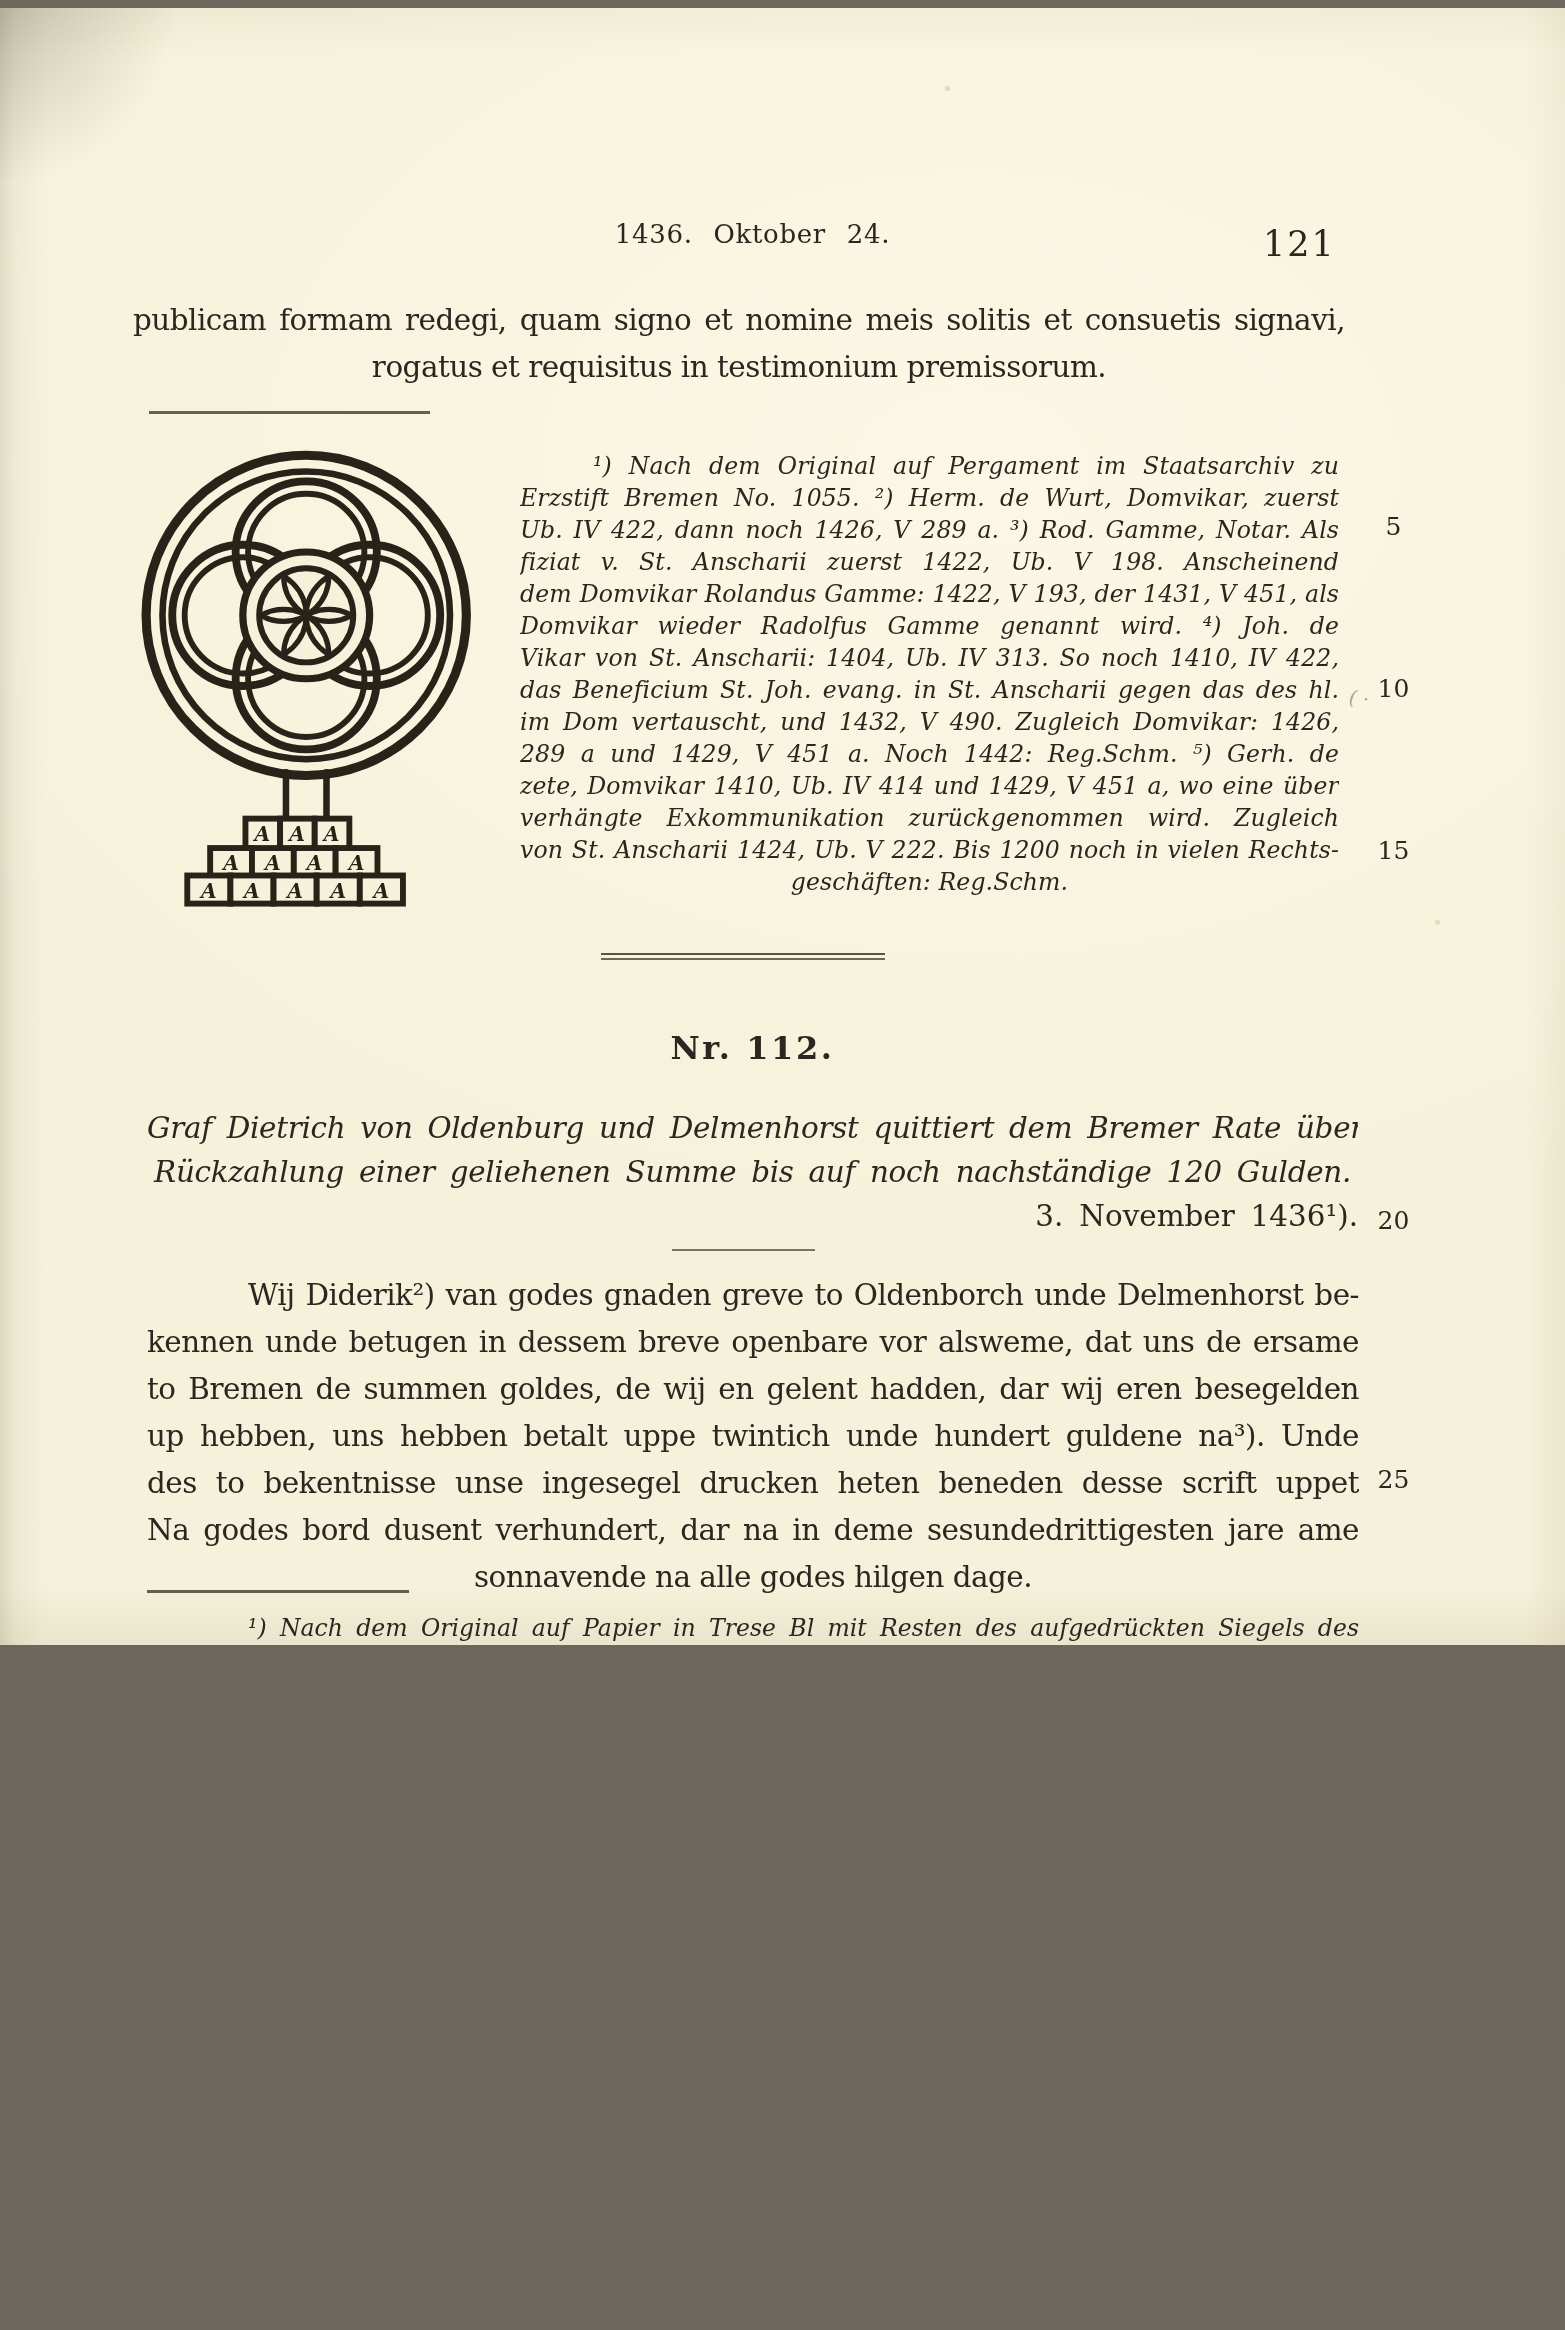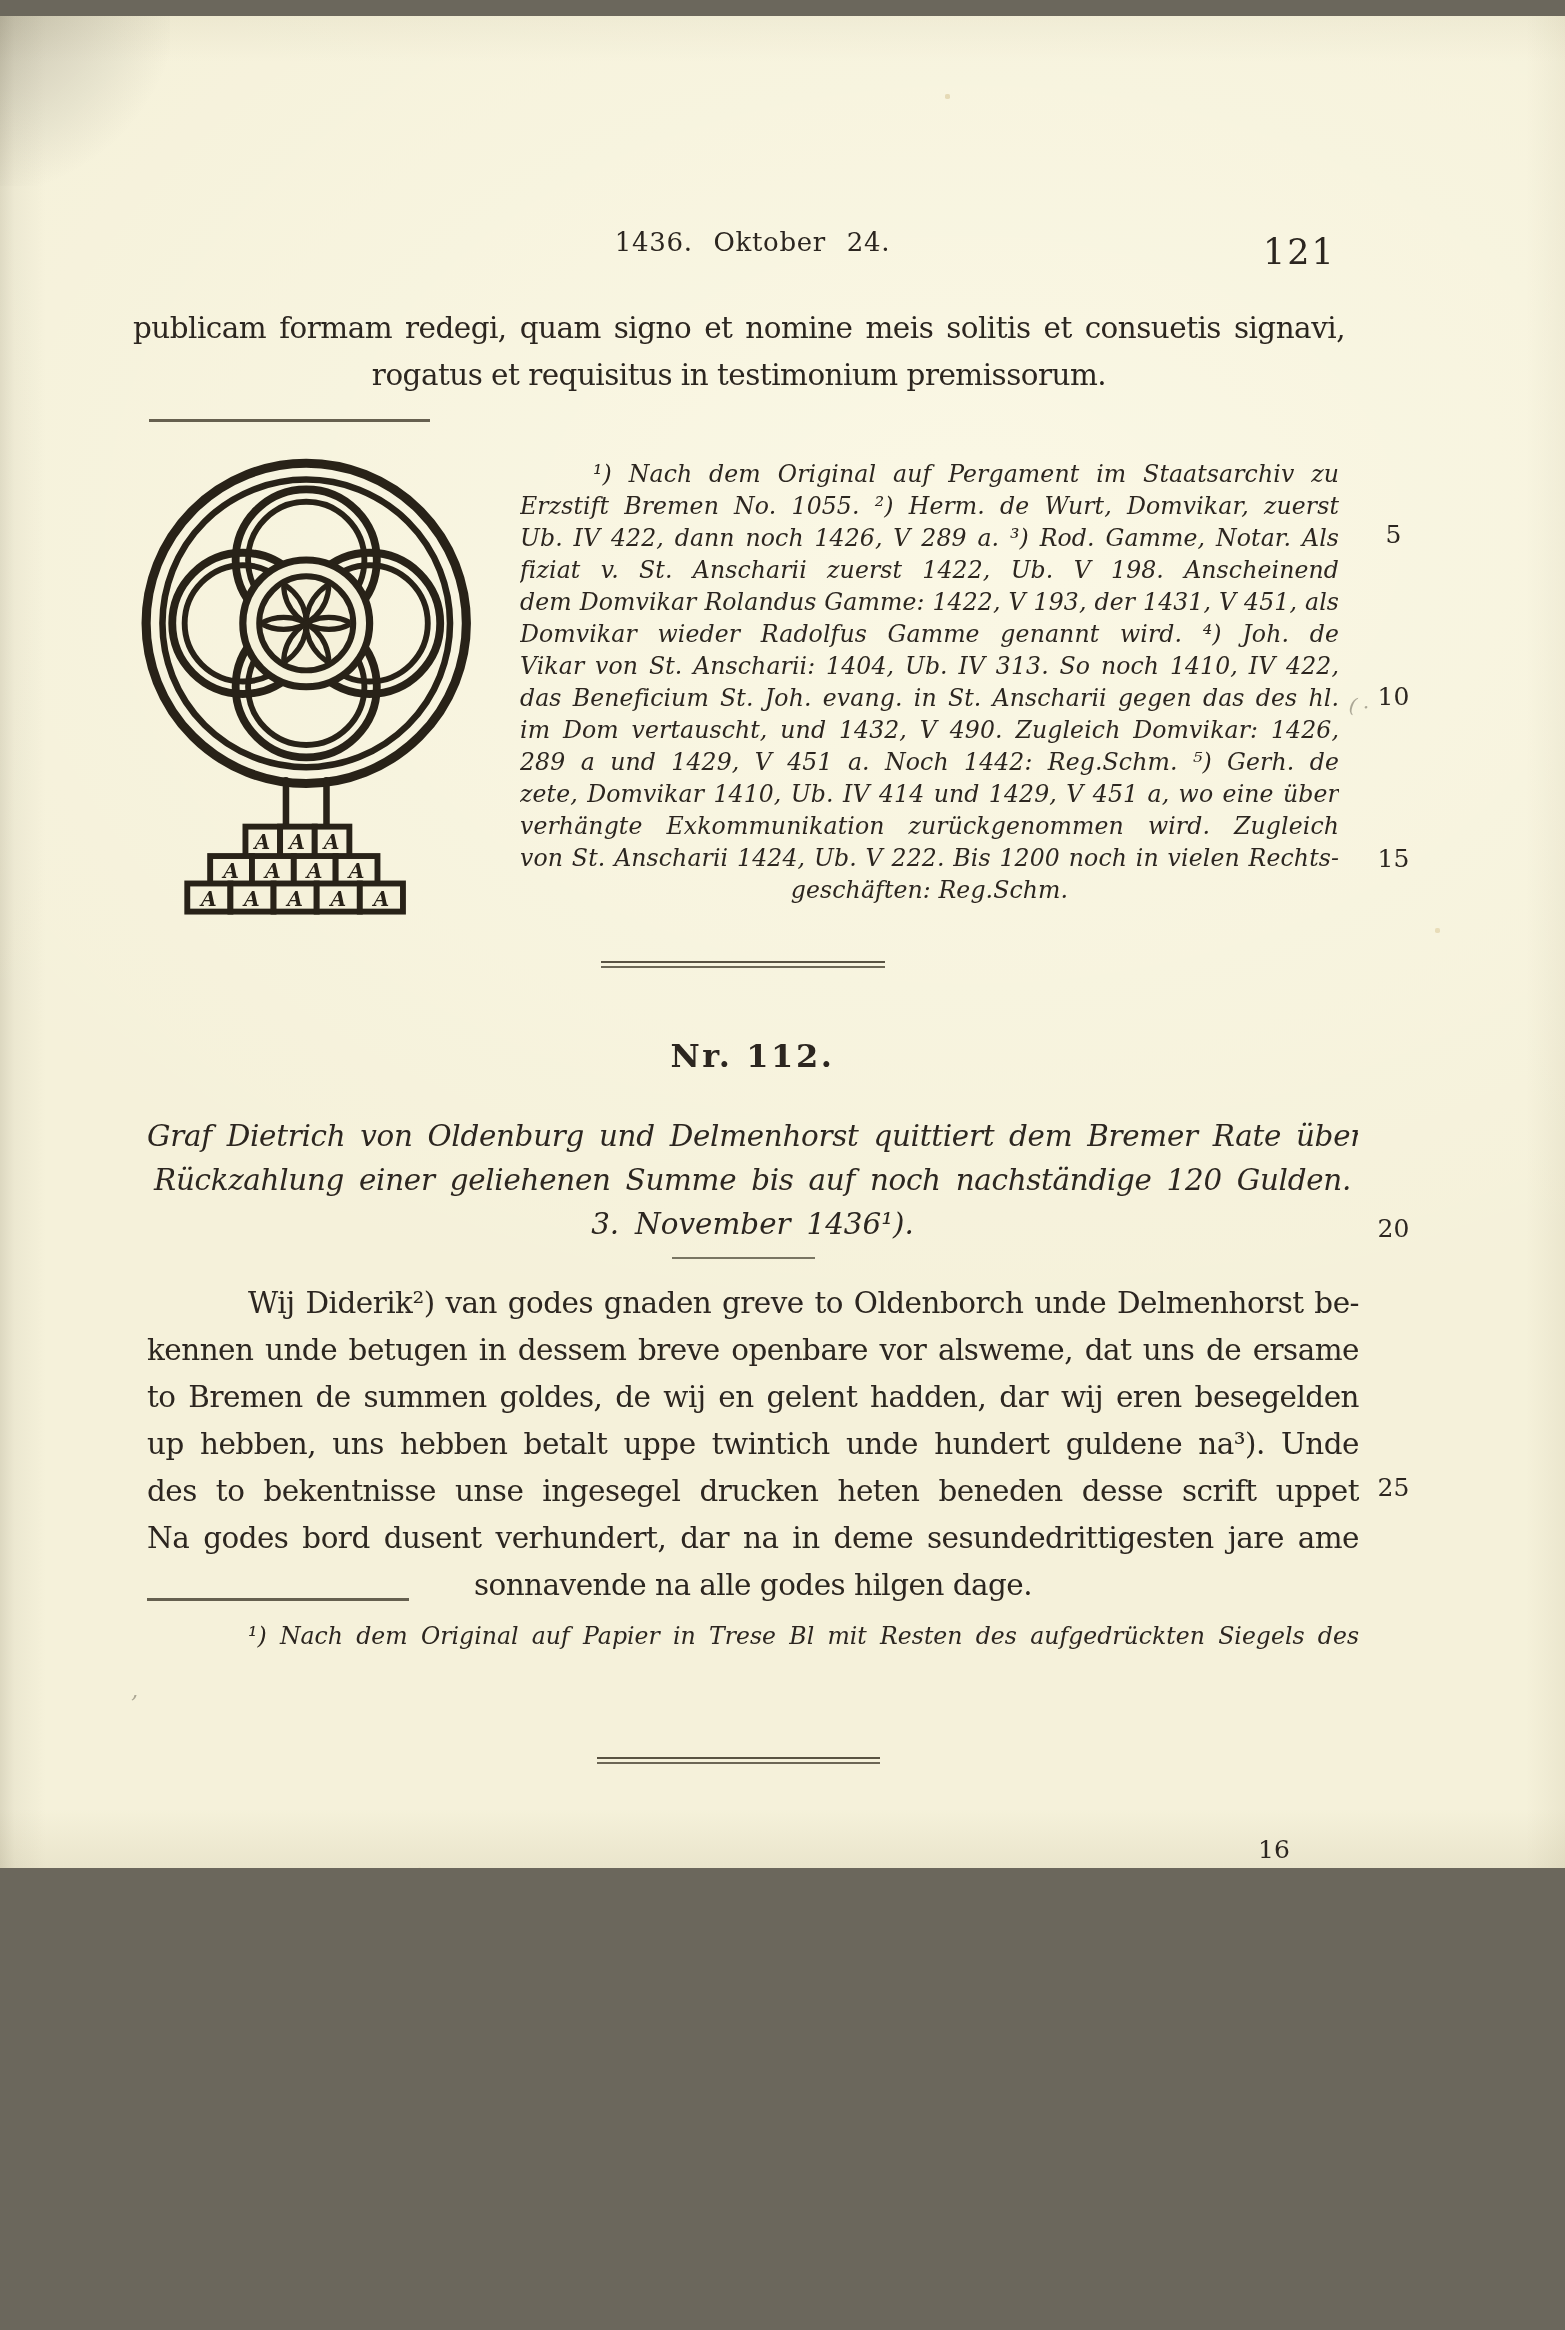--- a/index.html
+++ b/index.html
@@ -1,19 +1,19 @@
 <!DOCTYPE html>
 <html style="font-size:10.5px"><head>
 <meta charset="utf-8">
 <style>
   html,body{margin:0;padding:0;background:#6b675c;}
   .page{
     position:relative;
-    width:1565px;height:1852px;
-    margin:16px auto;
+    width:1565px;height:1637px;
+    margin:8px auto;
     background:
       radial-gradient(ellipse 1701px 1178px at 62% 28%, rgba(255,253,238,.55), rgba(255,253,238,0) 70%),
       linear-gradient(90deg, rgba(70,60,35,.14) 0px, rgba(70,60,35,.05) 14.4px, rgba(70,60,35,0) 46px),
       linear-gradient(270deg, rgba(120,105,60,.08) 0px, rgba(120,105,60,0) 39px),
       linear-gradient(0deg, rgba(120,105,60,.09) 0px, rgba(120,105,60,0) 59px),
       linear-gradient(180deg, rgba(120,105,60,.07) 0px, rgba(120,105,60,0) 46px),
       #f5f1da;
     overflow:hidden;
     font-family:"DejaVu Serif","Liberation Serif",serif;
     color:#2c2620;
@@ -51,22 +51,22 @@
 
   
   .mnum{left:1362px;width:63px;text-align:center;font-size:25px;}
 
   
   .heading{left:147px;top:1021px;width:1211px;text-align:center;
            font-size:32px;font-weight:bold;letter-spacing:2.6px;}
   .summary{left:147px;top:1098px;width:1211px;text-align:center;
            font-size:29.4px;font-style:italic;word-spacing:5.9px;letter-spacing:-0.3px;}
   .summary .line{height:44px;line-height:44px;white-space:nowrap;}
-  .dateline{left:147px;top:1191px;width:1211px;text-align:center;
-            font-size:29.4px;font-style:italic;word-spacing:6.5px;}
+  .dateline{left:147px;top:1191px;width:1211px;text-align:right;
+            font-size:29.4px;word-spacing:6.5px;}
   .body{left:147px;top:1264px;width:1212px;font-size:29.4px;letter-spacing:-0.5px;}
   .body .line{height:47px;line-height:47px;}
   .body .indent{text-indent:101px;}
 
   
   .fn2{left:147px;top:1605px;width:1212px;font-size:23.6px;font-style:italic;}
   .fn2 .line{height:31px;line-height:31px;}
   .fn2 .indent{text-indent:101px;}
 
   

